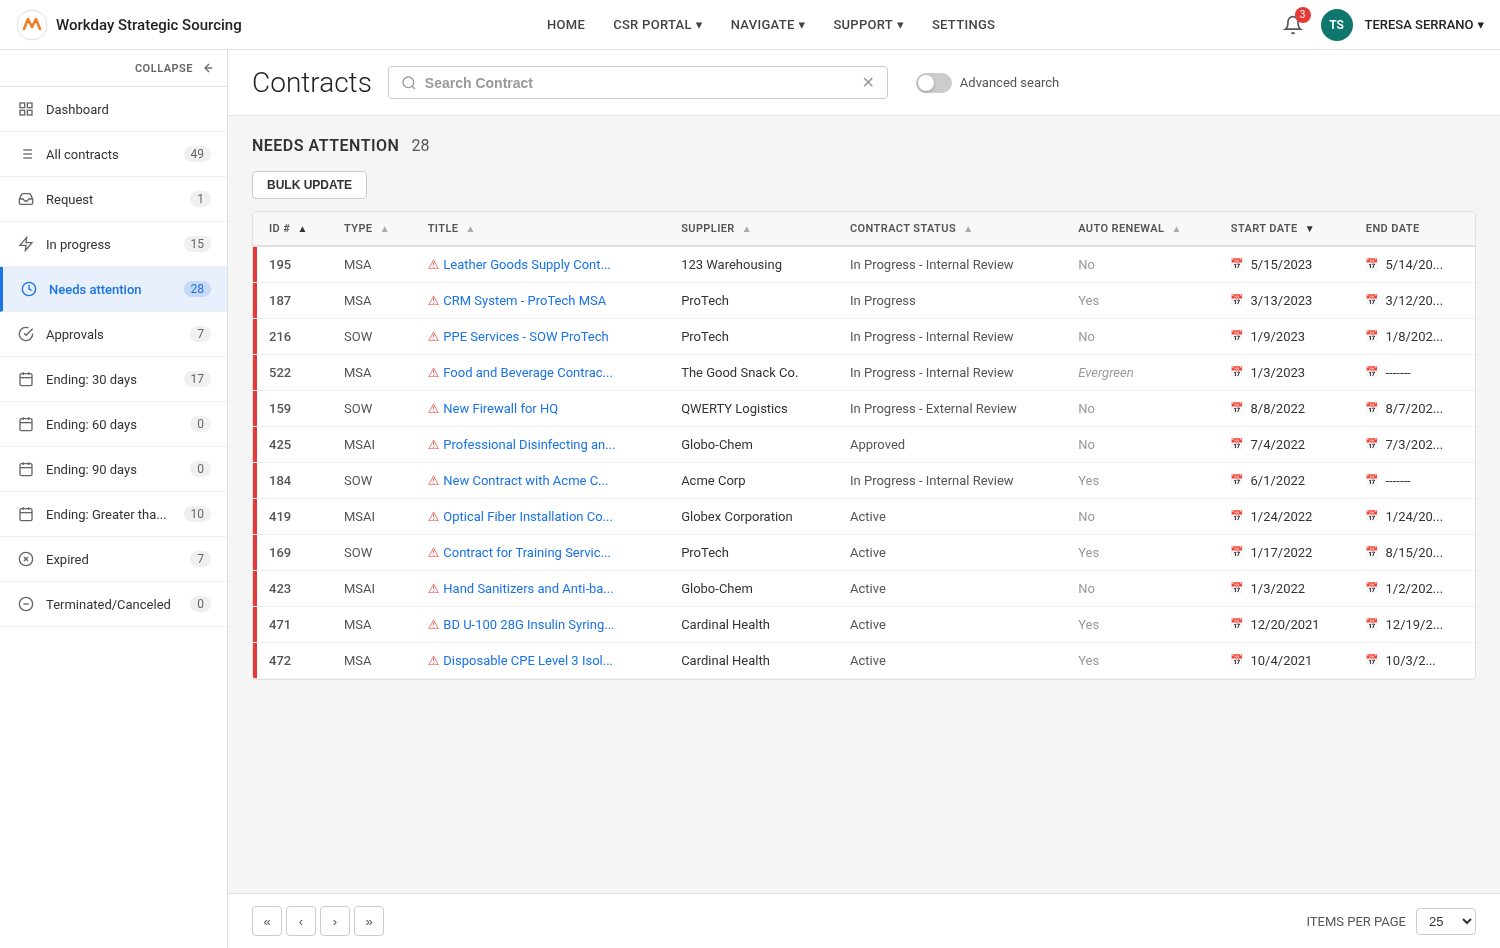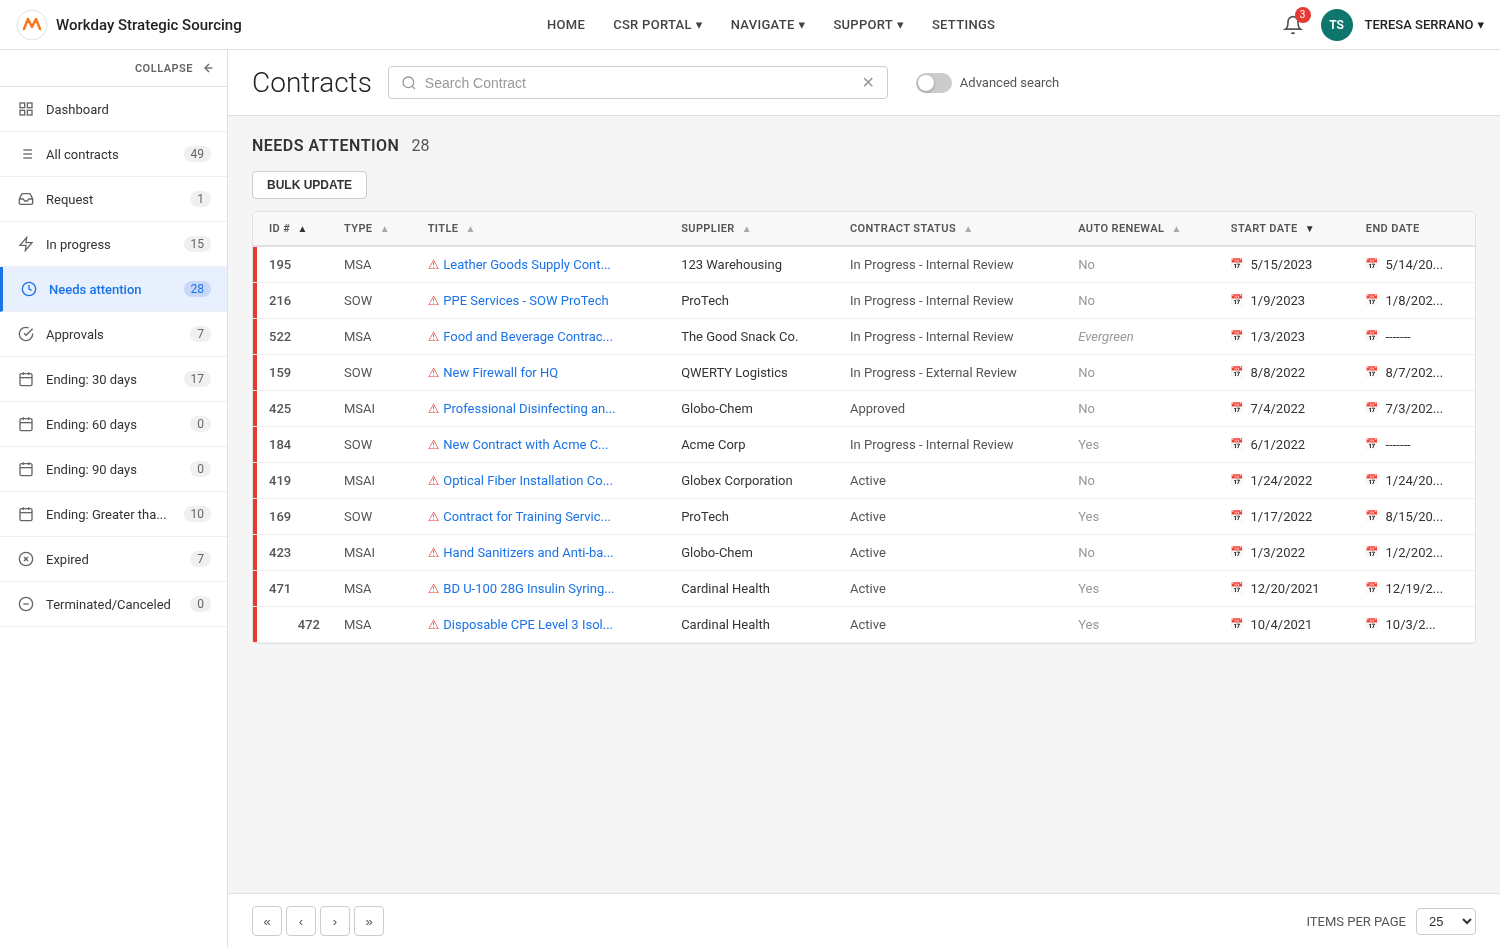--- a/index.html
+++ b/index.html
@@ -208,20 +208,21 @@
       padding: 6px 12px;
       background: #fff;
       gap: 8px;
     }
     .search-bar input {
       border: none;
       outline: none;
       flex: 1;
       font-size: 14px;
       color: #444;
+      font-weight: bold;
     }
     .search-bar input::placeholder { color: #999; }
     .search-clear { cursor: pointer; color: #999; font-size: 16px; }
     .advanced-search {
       display: flex;
       align-items: center;
       gap: 8px;
       padding: 6px 12px;
       cursor: pointer;
     }
@@ -695,20 +696,43 @@
     </td>
     <td>
       <span style="display:flex;align-items:center;gap:6px;">
         <span style="color:#aaa;font-size:11px;">📅</span>
         5/14/20...
       </span>
     </td>
   </tr>
               <tr>
     <td class="row-indicator" style="width:4px;padding:0;background:#e53935;"></td>
+    <td style="color:#555;font-weight:500;">187</td>
+    <td style="color:#555;">MSA</td>
+    <td style="color:#1a73e8;max-width:220px;overflow:hidden;text-overflow:ellipsis;white-space:nowrap;">
+      <span style="color:#e53935;margin-right:4px;">⚠</span>CRM System - ProTech MSA
+    </td>
+    <td style="color:#333;">ProTech</td>
+    <td style="color:#555;">In Progress</td>
+    <td style="color:#999;">Yes</td>
+    <td>
+      <span style="display:flex;align-items:center;gap:6px;">
+        <span style="color:#aaa;font-size:11px;">📅</span>
+        3/13/2023
+      </span>
+    </td>
+    <td>
+      <span style="display:flex;align-items:center;gap:6px;">
+        <span style="color:#aaa;font-size:11px;">📅</span>
+        3/12/20...
+      </span>
+    </td>
+  </tr>
+              <tr>
+    <td class="row-indicator" style="width:4px;padding:0;background:#e53935;"></td>
     <td style="color:#555;font-weight:500;">216</td>
     <td style="color:#555;">SOW</td>
     <td style="color:#1a73e8;max-width:220px;overflow:hidden;text-overflow:ellipsis;white-space:nowrap;">
       <span style="color:#e53935;margin-right:4px;">⚠</span>PPE Services - SOW ProTech
     </td>
     <td style="color:#333;">ProTech</td>
     <td style="color:#555;">In Progress - Internal Review</td>
     <td style="color:#999;">No</td>
     <td>
       <span style="display:flex;align-items:center;gap:6px;">
@@ -902,21 +926,21 @@
     </td>
     <td>
       <span style="display:flex;align-items:center;gap:6px;">
         <span style="color:#aaa;font-size:11px;">📅</span>
         12/19/2...
       </span>
     </td>
   </tr>
               <tr>
     <td class="row-indicator" style="width:4px;padding:0;background:#e53935;"></td>
-    <td style="color:#555;font-weight:500;text-align:right;">472</td>
+    <td style="color:#555;font-weight:500;">472</td>
     <td style="color:#555;">MSA</td>
     <td style="color:#1a73e8;max-width:220px;overflow:hidden;text-overflow:ellipsis;white-space:nowrap;">
       <span style="color:#e53935;margin-right:4px;">⚠</span>Disposable CPE Level 3 Isol...
     </td>
     <td style="color:#333;">Cardinal Health</td>
     <td style="color:#555;">Active</td>
     <td style="color:#999;">Yes</td>
     <td>
       <span style="display:flex;align-items:center;gap:6px;">
         <span style="color:#aaa;font-size:11px;">📅</span>

